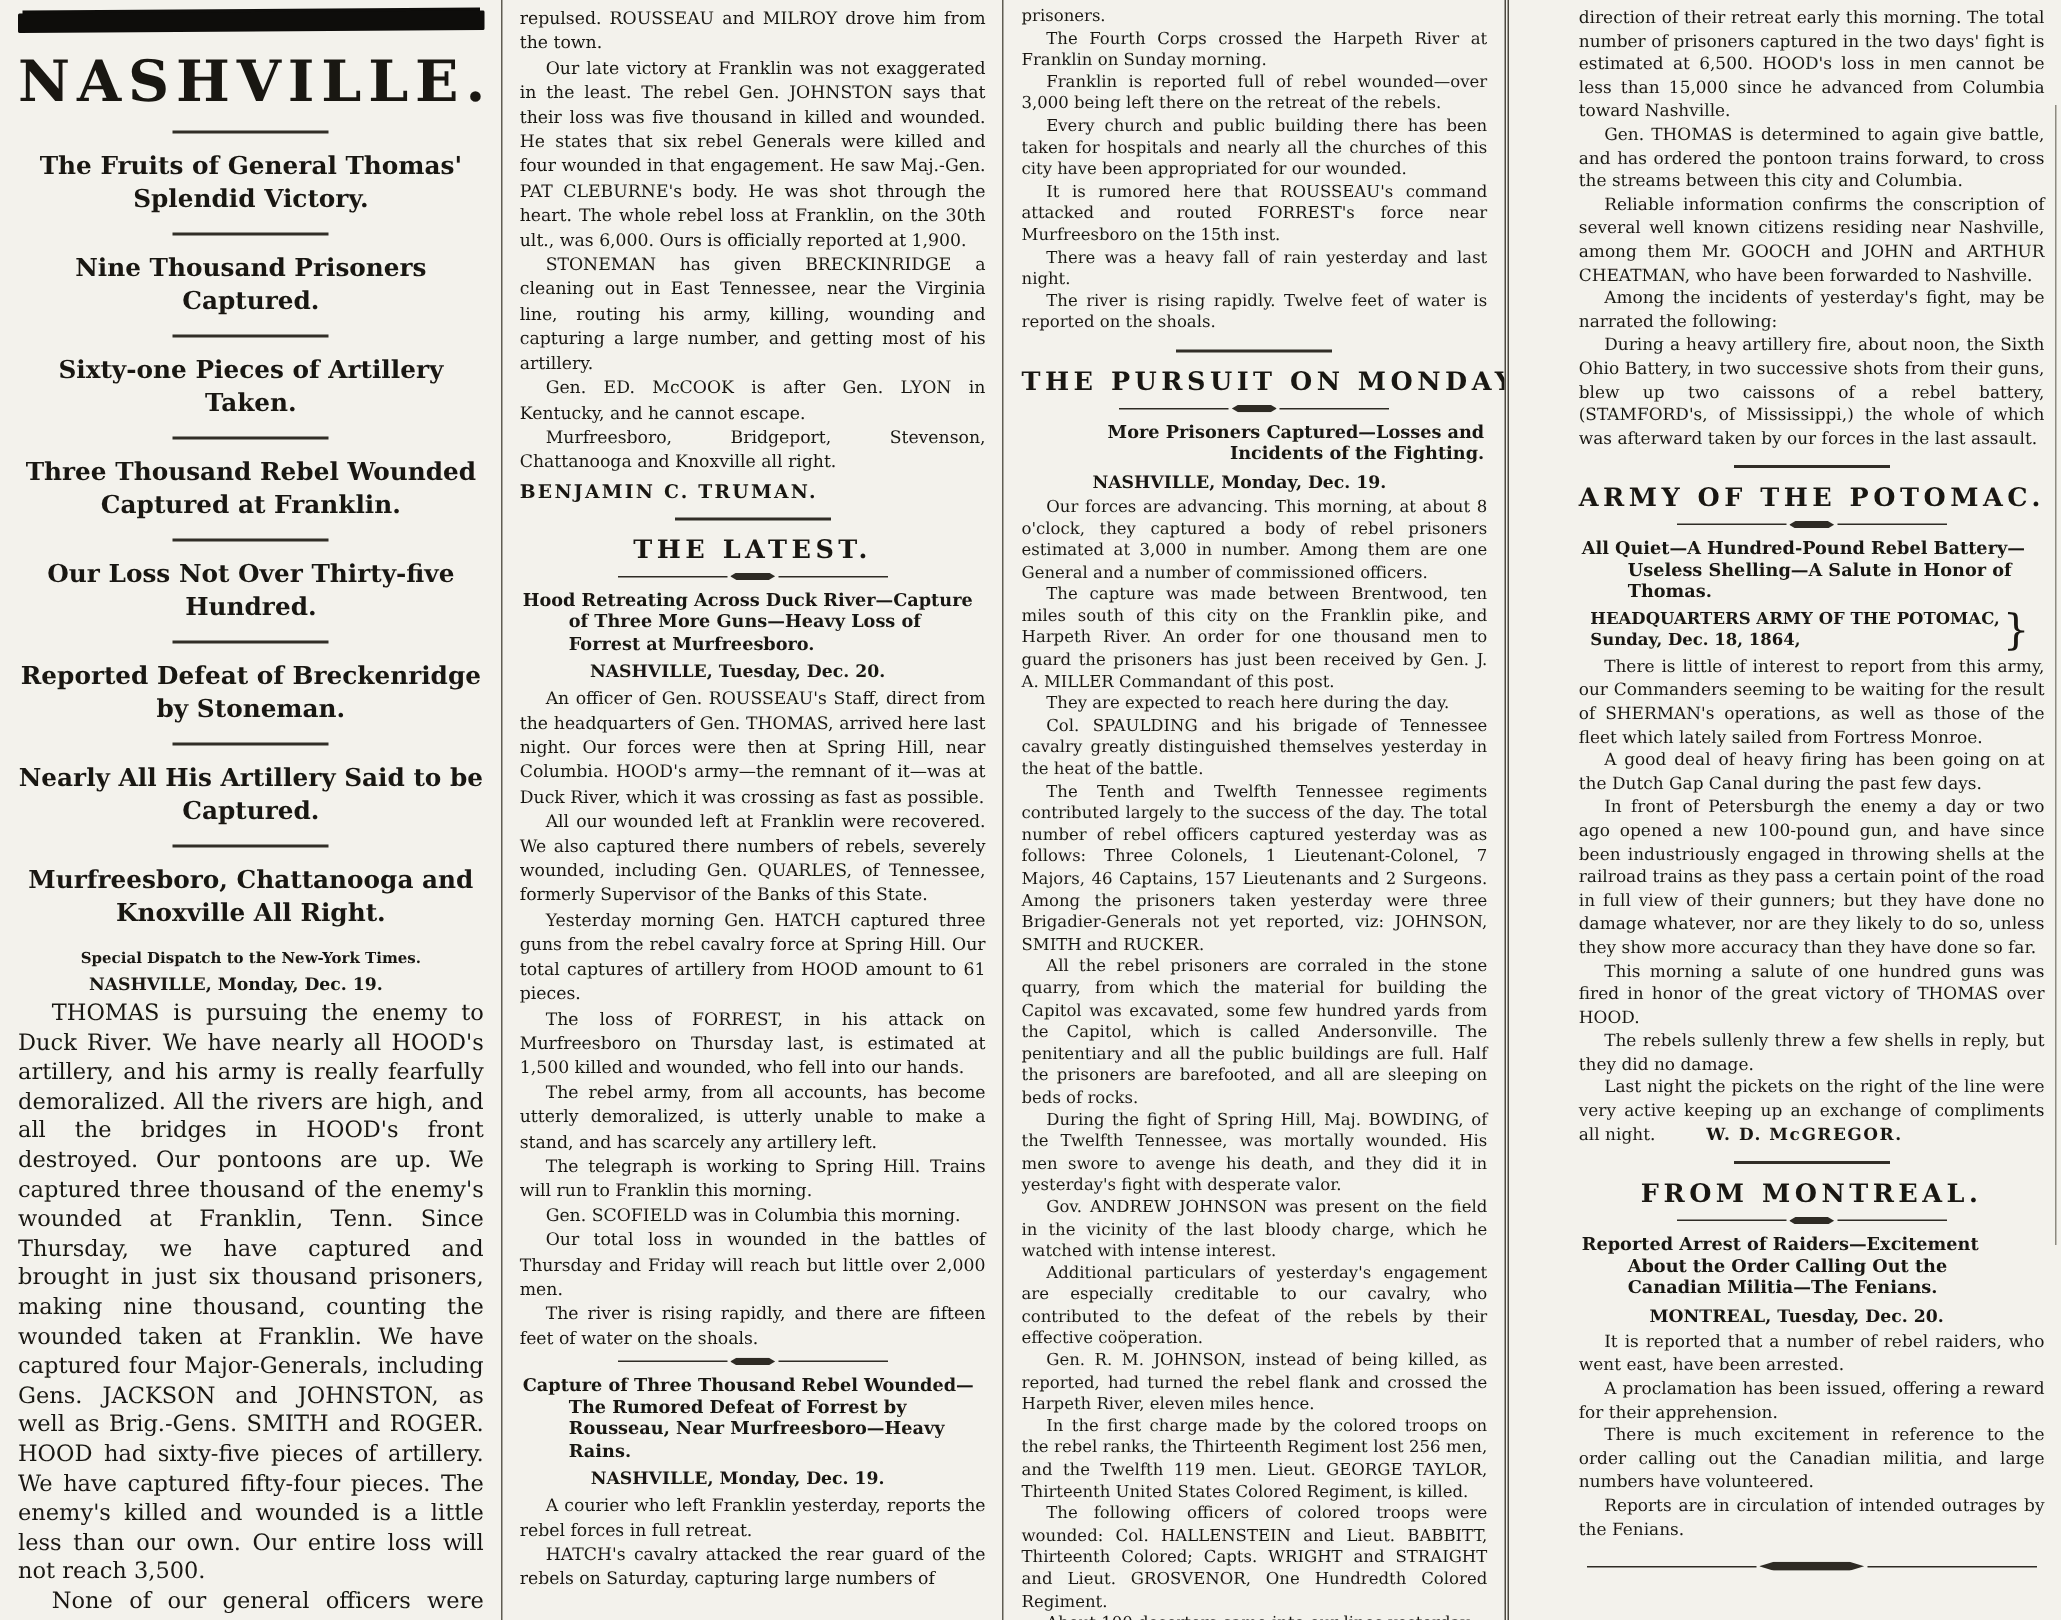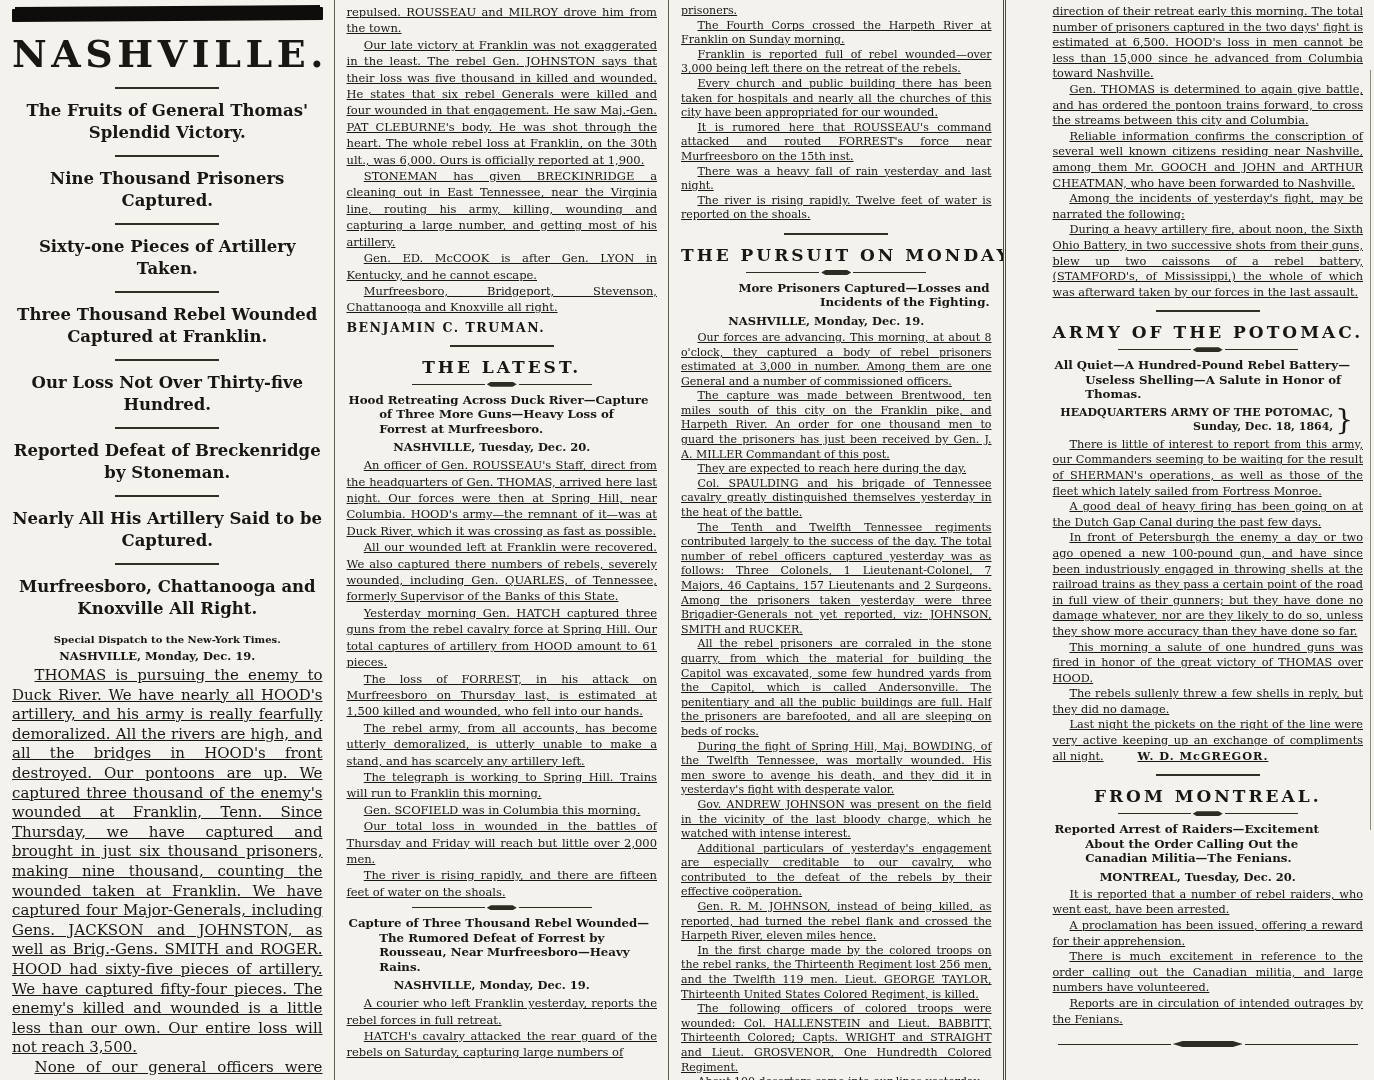--- a/index.html
+++ b/index.html
@@ -29,32 +29,32 @@
   .rulee { width:300px; margin:14px auto 8px; }
   .rulee .gem { width:70px; height:6px; }
 
   .deck { font-weight:bold; font-size:16.5px; line-height:22px; text-align:center; margin:3px 0; }
   .credit { font-weight:bold; font-size:10px; text-align:center; margin:14px 0 4px 0; }
   .dateline { font-weight:bold; font-size:11.5px; text-align:center; padding-right:20px; margin:2px 0 3px 0; }
   .section { font-weight:bold; font-size:17px; letter-spacing:3px; text-align:center; margin:6px 0 2px 0; white-space:nowrap; }
   .subhead { font-weight:bold; font-size:11.8px; line-height:14.5px; padding-left:2.6em; text-indent:-2.6em; margin:2px 2px 4px 2px; }
   .sig { font-weight:bold; font-size:12.5px; letter-spacing:1.5px; text-align:left; padding-right:26px; margin:4px 0; }
 
-  p.para { margin:0; text-align:justify; text-indent:1.5em;text-decoration:underline; }
+  p.para { margin:0; text-align:justify; text-indent:1.5em; }
   p.noindent { text-indent:0; }
   .psig { font-weight:bold; letter-spacing:1px; padding-left:3em; }
 
   .col1 .para { font-size:15px; line-height:19.6px; }
   .col2 .para { font-size:11.5px; line-height:16.4px; }
   .col3 .para { font-size:11px;   line-height:14.6px; }
   .col4 .para { font-size:11.3px; line-height:15.6px; }
   .col3 .subhead { text-align:right; }
 
   .dl2 { display:flex; justify-content:flex-end; align-items:center; padding-right:10px; margin:2px 0 3px 0; }
-  .dl2lines { text-align:right; font-weight:bold; font-size:11px; line-height:14px; }
+  .dl2lines { font-weight:bold; font-size:11px; line-height:14px; }
   .brace { font-size:28px; line-height:1; margin-left:2px; font-weight:normal; }
 </style>
 </head>
 <body>
 
 <div class="page">
   <div class="edge-right"></div>
 <div class="column col1">
       <div class="topbar"></div>
       <div class="headline">NASHVILLE.</div>

